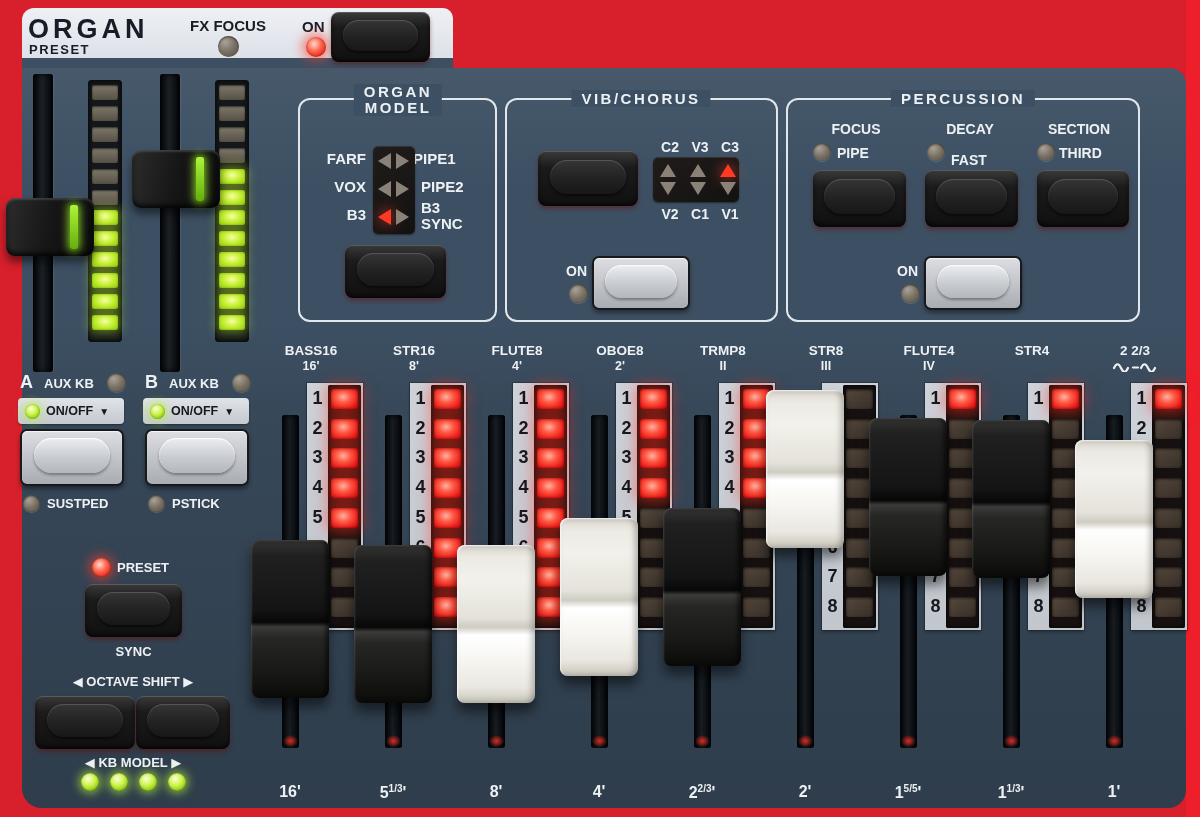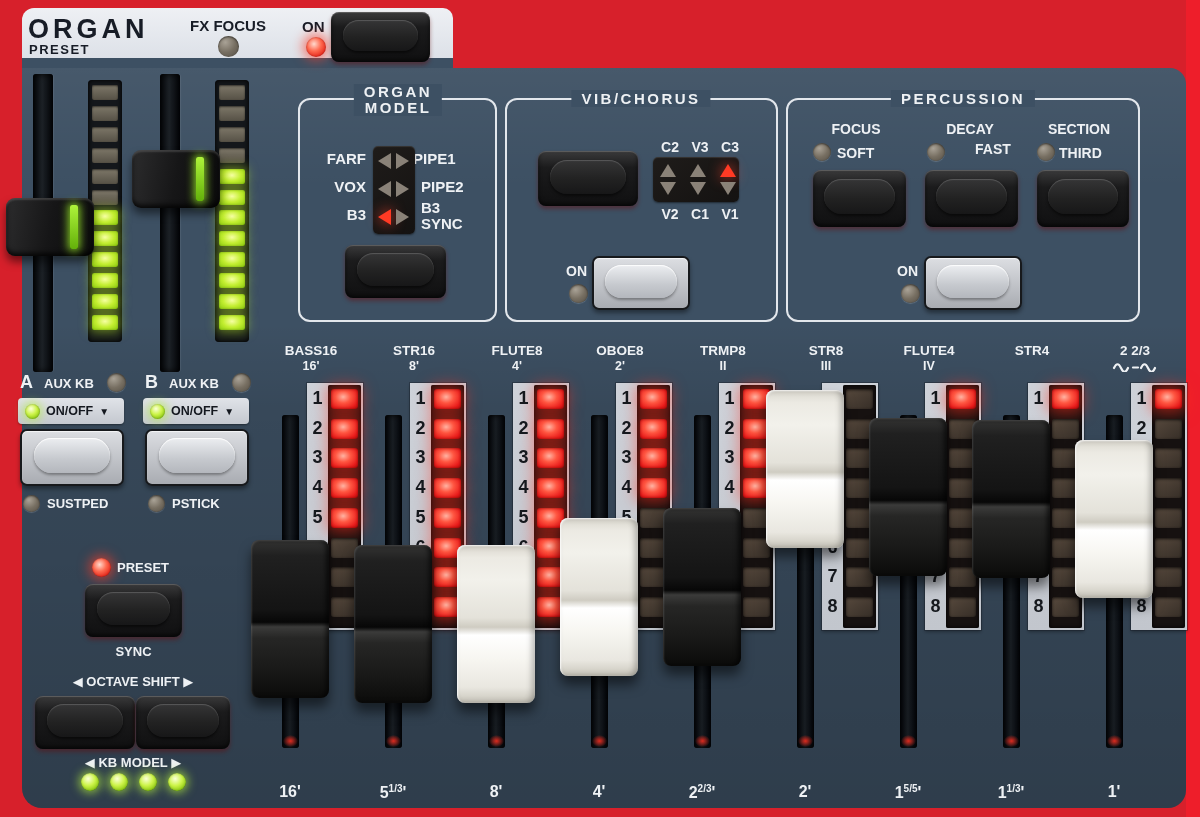--- a/index.html
+++ b/index.html
@@ -187,26 +187,26 @@
   <div class="abs t-white lbl14" style="left:716px;top:206px;width:28px;text-align:center;">V1</div>
   <div class="abs t-white lbl14" style="left:566px;top:263px;">ON</div>
   <div class="abs led led-unlit" style="left:569px;top:284px;width:19px;height:19px;"></div>
   <div class="abs btn-gray" style="left:592px;top:256px;width:98px;height:54px;"></div>
 
   <div class="abs gbox" style="left:786px;top:98px;width:354px;height:224px;"></div>
   <div class="gtitle" style="left:963px;top:90px;">PERCUSSION</div>
 
   <div class="abs t-white lbl14" style="left:796px;top:121px;width:120px;text-align:center;">FOCUS</div>
   <div class="abs led led-unlit" style="left:813px;top:143px;width:18px;height:18px;"></div>
-  <div class="abs t-white lbl14" style="left:837px;top:145px;">SOFT</div>
+  <div class="abs t-white lbl14" style="left:837px;top:145px;">PIPE</div>
   <div class="abs btn-black" style="left:813px;top:170px;width:93px;height:57px;"></div>
 
   <div class="abs t-white lbl14" style="left:910px;top:121px;width:120px;text-align:center;">DECAY</div>
   <div class="abs led led-unlit" style="left:927px;top:143px;width:18px;height:18px;"></div>
-  <div class="abs t-white lbl14" style="left:951px;top:141px;margin-left:24px;">FAST</div>
+  <div class="abs t-white lbl14" style="left:951px;top:152px;">FAST</div>
   <div class="abs btn-black" style="left:925px;top:170px;width:93px;height:57px;"></div>
 
   <div class="abs t-white lbl14" style="left:1019px;top:121px;width:120px;text-align:center;">SECTION</div>
   <div class="abs led led-unlit" style="left:1037px;top:143px;width:18px;height:18px;"></div>
   <div class="abs t-white lbl14" style="left:1059px;top:145px;">THIRD</div>
   <div class="abs btn-black" style="left:1037px;top:170px;width:92px;height:57px;"></div>
 
   <div class="abs t-white lbl14" style="left:897px;top:263px;">ON</div>
   <div class="abs led led-unlit" style="left:901px;top:284px;width:19px;height:19px;"></div>
   <div class="abs btn-gray" style="left:924px;top:256px;width:98px;height:54px;"></div>

